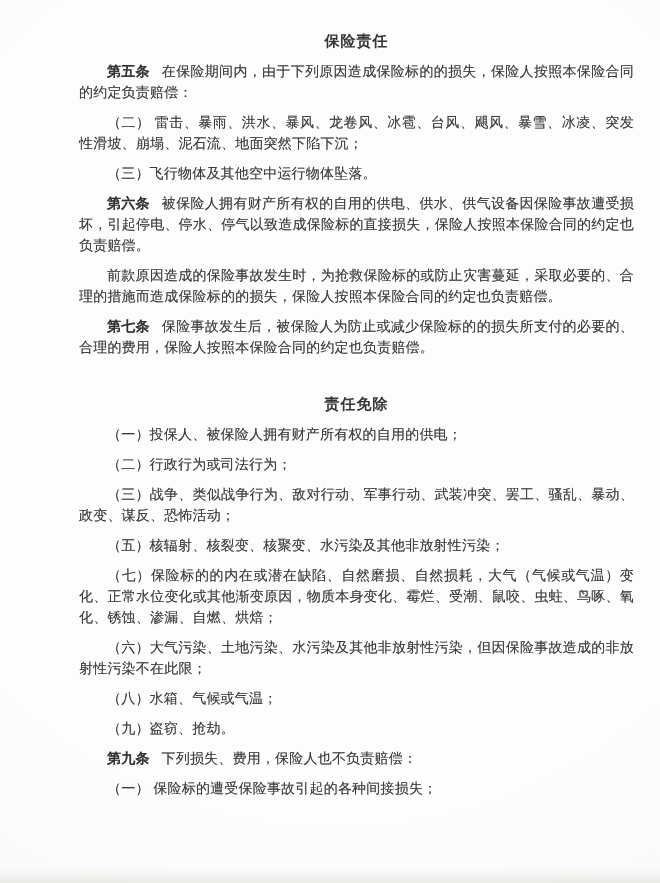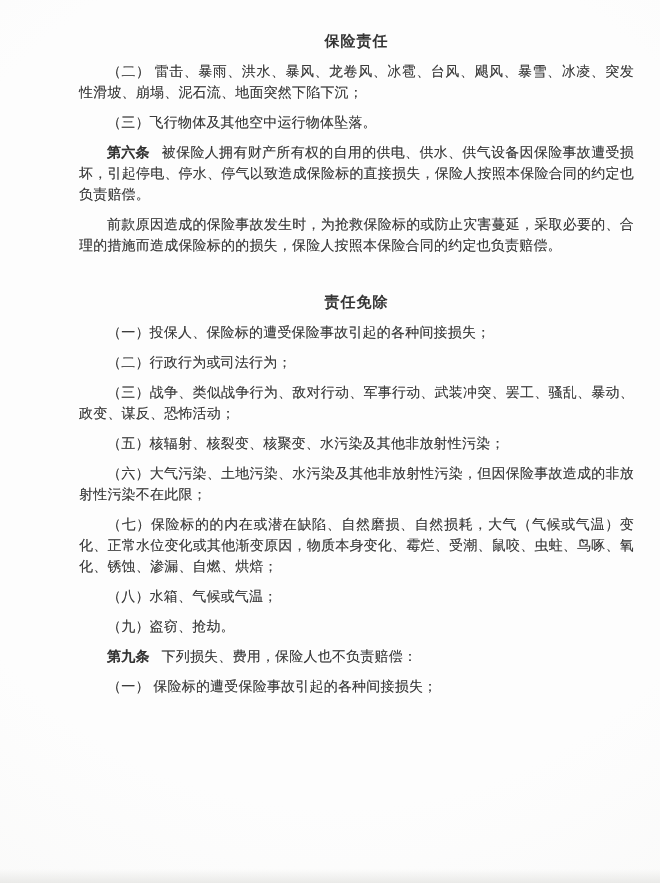--- a/index.html
+++ b/index.html
@@ -69,33 +69,35 @@
     background: linear-gradient(to bottom, rgba(252,252,252,0), #eaeae8);
   }
 </style>
 </head>
 <body>
 
 <div class="page">
   <div class="content" id="doc-content">
       <div class="section">
         <h2 class="sec-title">保险责任</h2>
+        <p><span class="lead">第五条</span><span>在保险期间内，由于下列原因造成保险标的的损失，保险人按照本保险合同的约定负责赔偿：</span></p>
         <p><span>（二） 雷击、暴雨、洪水、暴风、龙卷风、冰雹、台风、飓风、暴雪、冰凌、突发性滑坡、崩塌、泥石流、地面突然下陷下沉；</span></p>
         <p><span>（三）飞行物体及其他空中运行物体坠落。</span></p>
         <p><span class="lead">第六条</span><span>被保险人拥有财产所有权的自用的供电、供水、供气设备因保险事故遭受损坏，引起停电、停水、停气以致造成保险标的直接损失，保险人按照本保险合同的约定也负责赔偿。</span></p>
         <p><span>前款原因造成的保险事故发生时，为抢救保险标的或防止灾害蔓延，采取必要的、合理的措施而造成保险标的的损失，保险人按照本保险合同的约定也负责赔偿。</span></p>
+        <p><span class="lead">第七条</span><span>保险事故发生后，被保险人为防止或减少保险标的的损失所支付的必要的、合理的费用，保险人按照本保险合同的约定也负责赔偿。</span></p>
       </div>
       <div class="section">
         <h2 class="sec-title">责任免除</h2>
-        <p><span>（一）投保人、保险标的遭受保险事故引起的各种间接损失；</span></p>
+        <p><span>（一）投保人、被保险人拥有财产所有权的自用的供电；</span></p>
         <p><span>（二）行政行为或司法行为；</span></p>
         <p><span>（三）战争、类似战争行为、敌对行动、军事行动、武装冲突、罢工、骚乱、暴动、政变、谋反、恐怖活动；</span></p>
         <p><span>（五）核辐射、核裂变、核聚变、水污染及其他非放射性污染；</span></p>
+        <p><span>（七）保险标的的内在或潜在缺陷、自然磨损、自然损耗，大气（气候或气温）变化、正常水位变化或其他渐变原因，物质本身变化、霉烂、受潮、鼠咬、虫蛀、鸟啄、氧化、锈蚀、渗漏、自燃、烘焙；</span></p>
         <p><span>（六）大气污染、土地污染、水污染及其他非放射性污染，但因保险事故造成的非放射性污染不在此限；</span></p>
-        <p><span>（七）保险标的的内在或潜在缺陷、自然磨损、自然损耗，大气（气候或气温）变化、正常水位变化或其他渐变原因，物质本身变化、霉烂、受潮、鼠咬、虫蛀、鸟啄、氧化、锈蚀、渗漏、自燃、烘焙；</span></p>
         <p><span>（八）水箱、气候或气温；</span></p>
         <p><span>（九）盗窃、抢劫。</span></p>
         <p><span class="lead">第九条</span><span>下列损失、费用，保险人也不负责赔偿：</span></p>
         <p><span>（一） 保险标的遭受保险事故引起的各种间接损失；</span></p>
       </div>
     </div>
   <div class="scroll-thumb"></div>
   <div class="bottom-shade"></div>
 </div>
 

